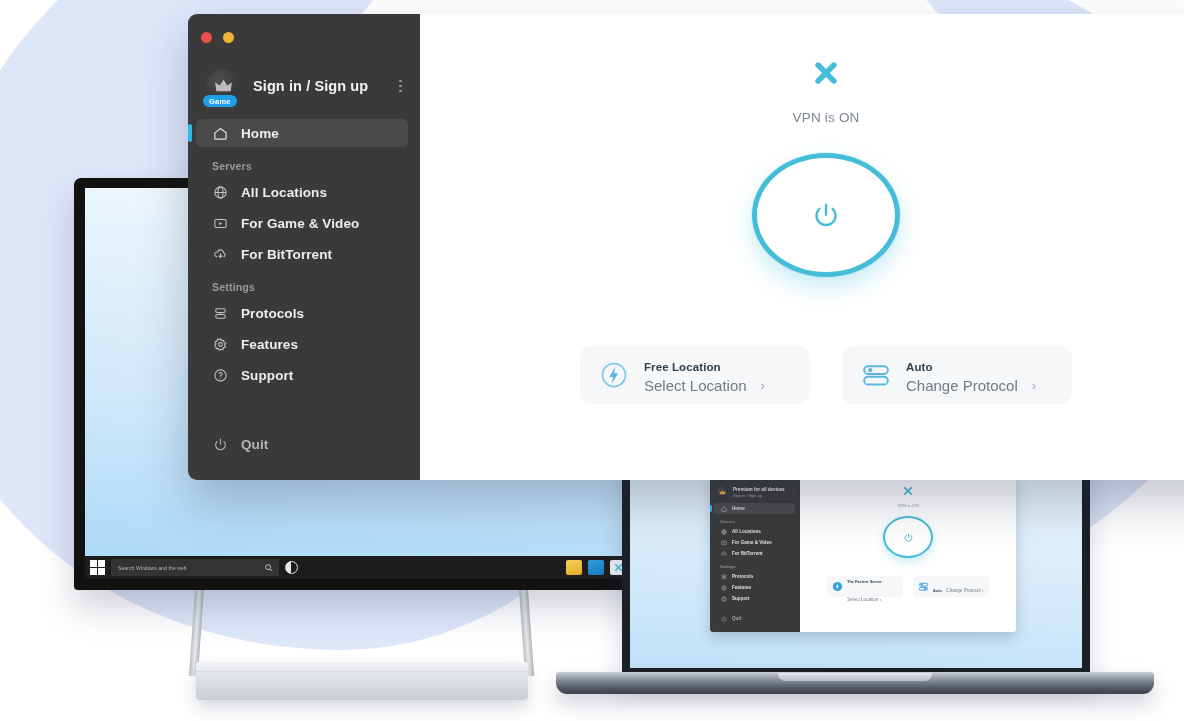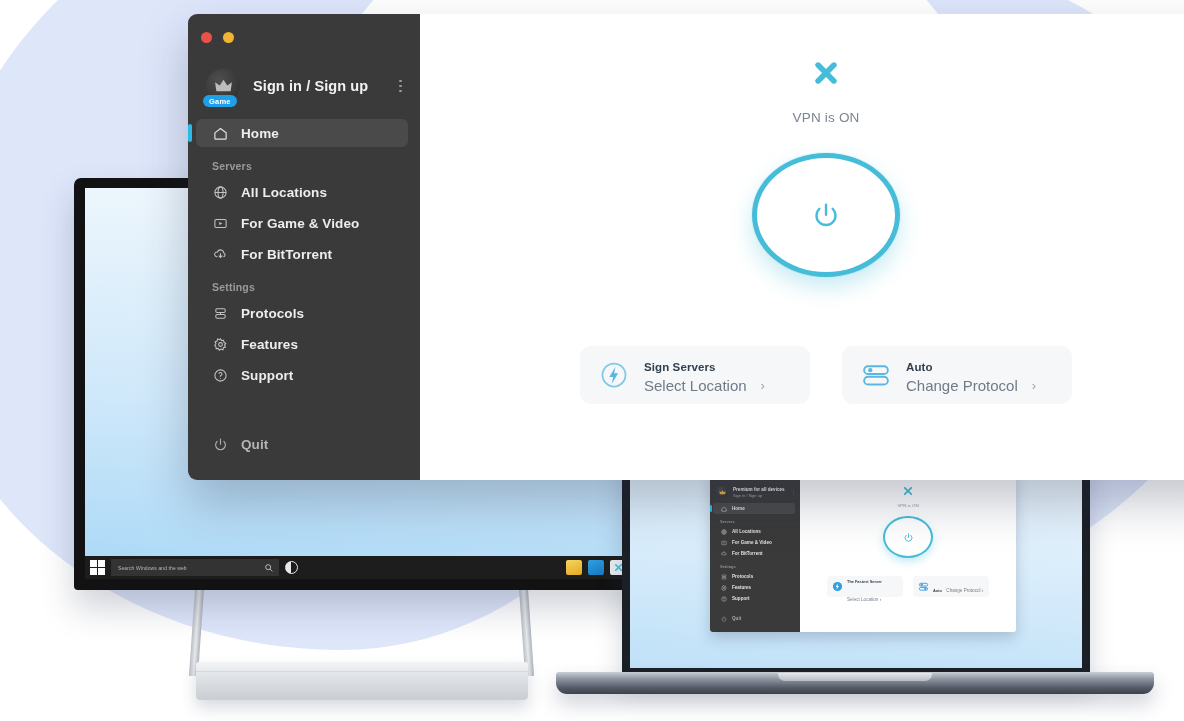--- a/index.html
+++ b/index.html
@@ -566,21 +566,21 @@
 
       <div class="cards">
         <div class="card">
           <span class="card-ico">
             <svg viewBox="0 0 24 24" fill="none">
               <circle cx="12" cy="12" r="9.2" stroke="#7fc8e8" stroke-width="1.4"></circle>
               <path d="M13.2 5.4l-5 8.2h3.1l-1 5.3 5-8.4h-3.2z" fill="#5cb7e0"></path>
             </svg>
           </span>
           <span class="card-txt">
-            <span class="card-title">Sign Servers</span>
+            <span class="card-title">Free Location</span>
             <span class="card-sub">
               <span>Select Location</span>
               <span class="chev">›</span>
             </span>
           </span>
         </div>
 
         <div class="card">
           <span class="card-ico">
             <svg viewBox="0 0 24 24" fill="none" stroke="#5cb7e0" stroke-width="1.5">

